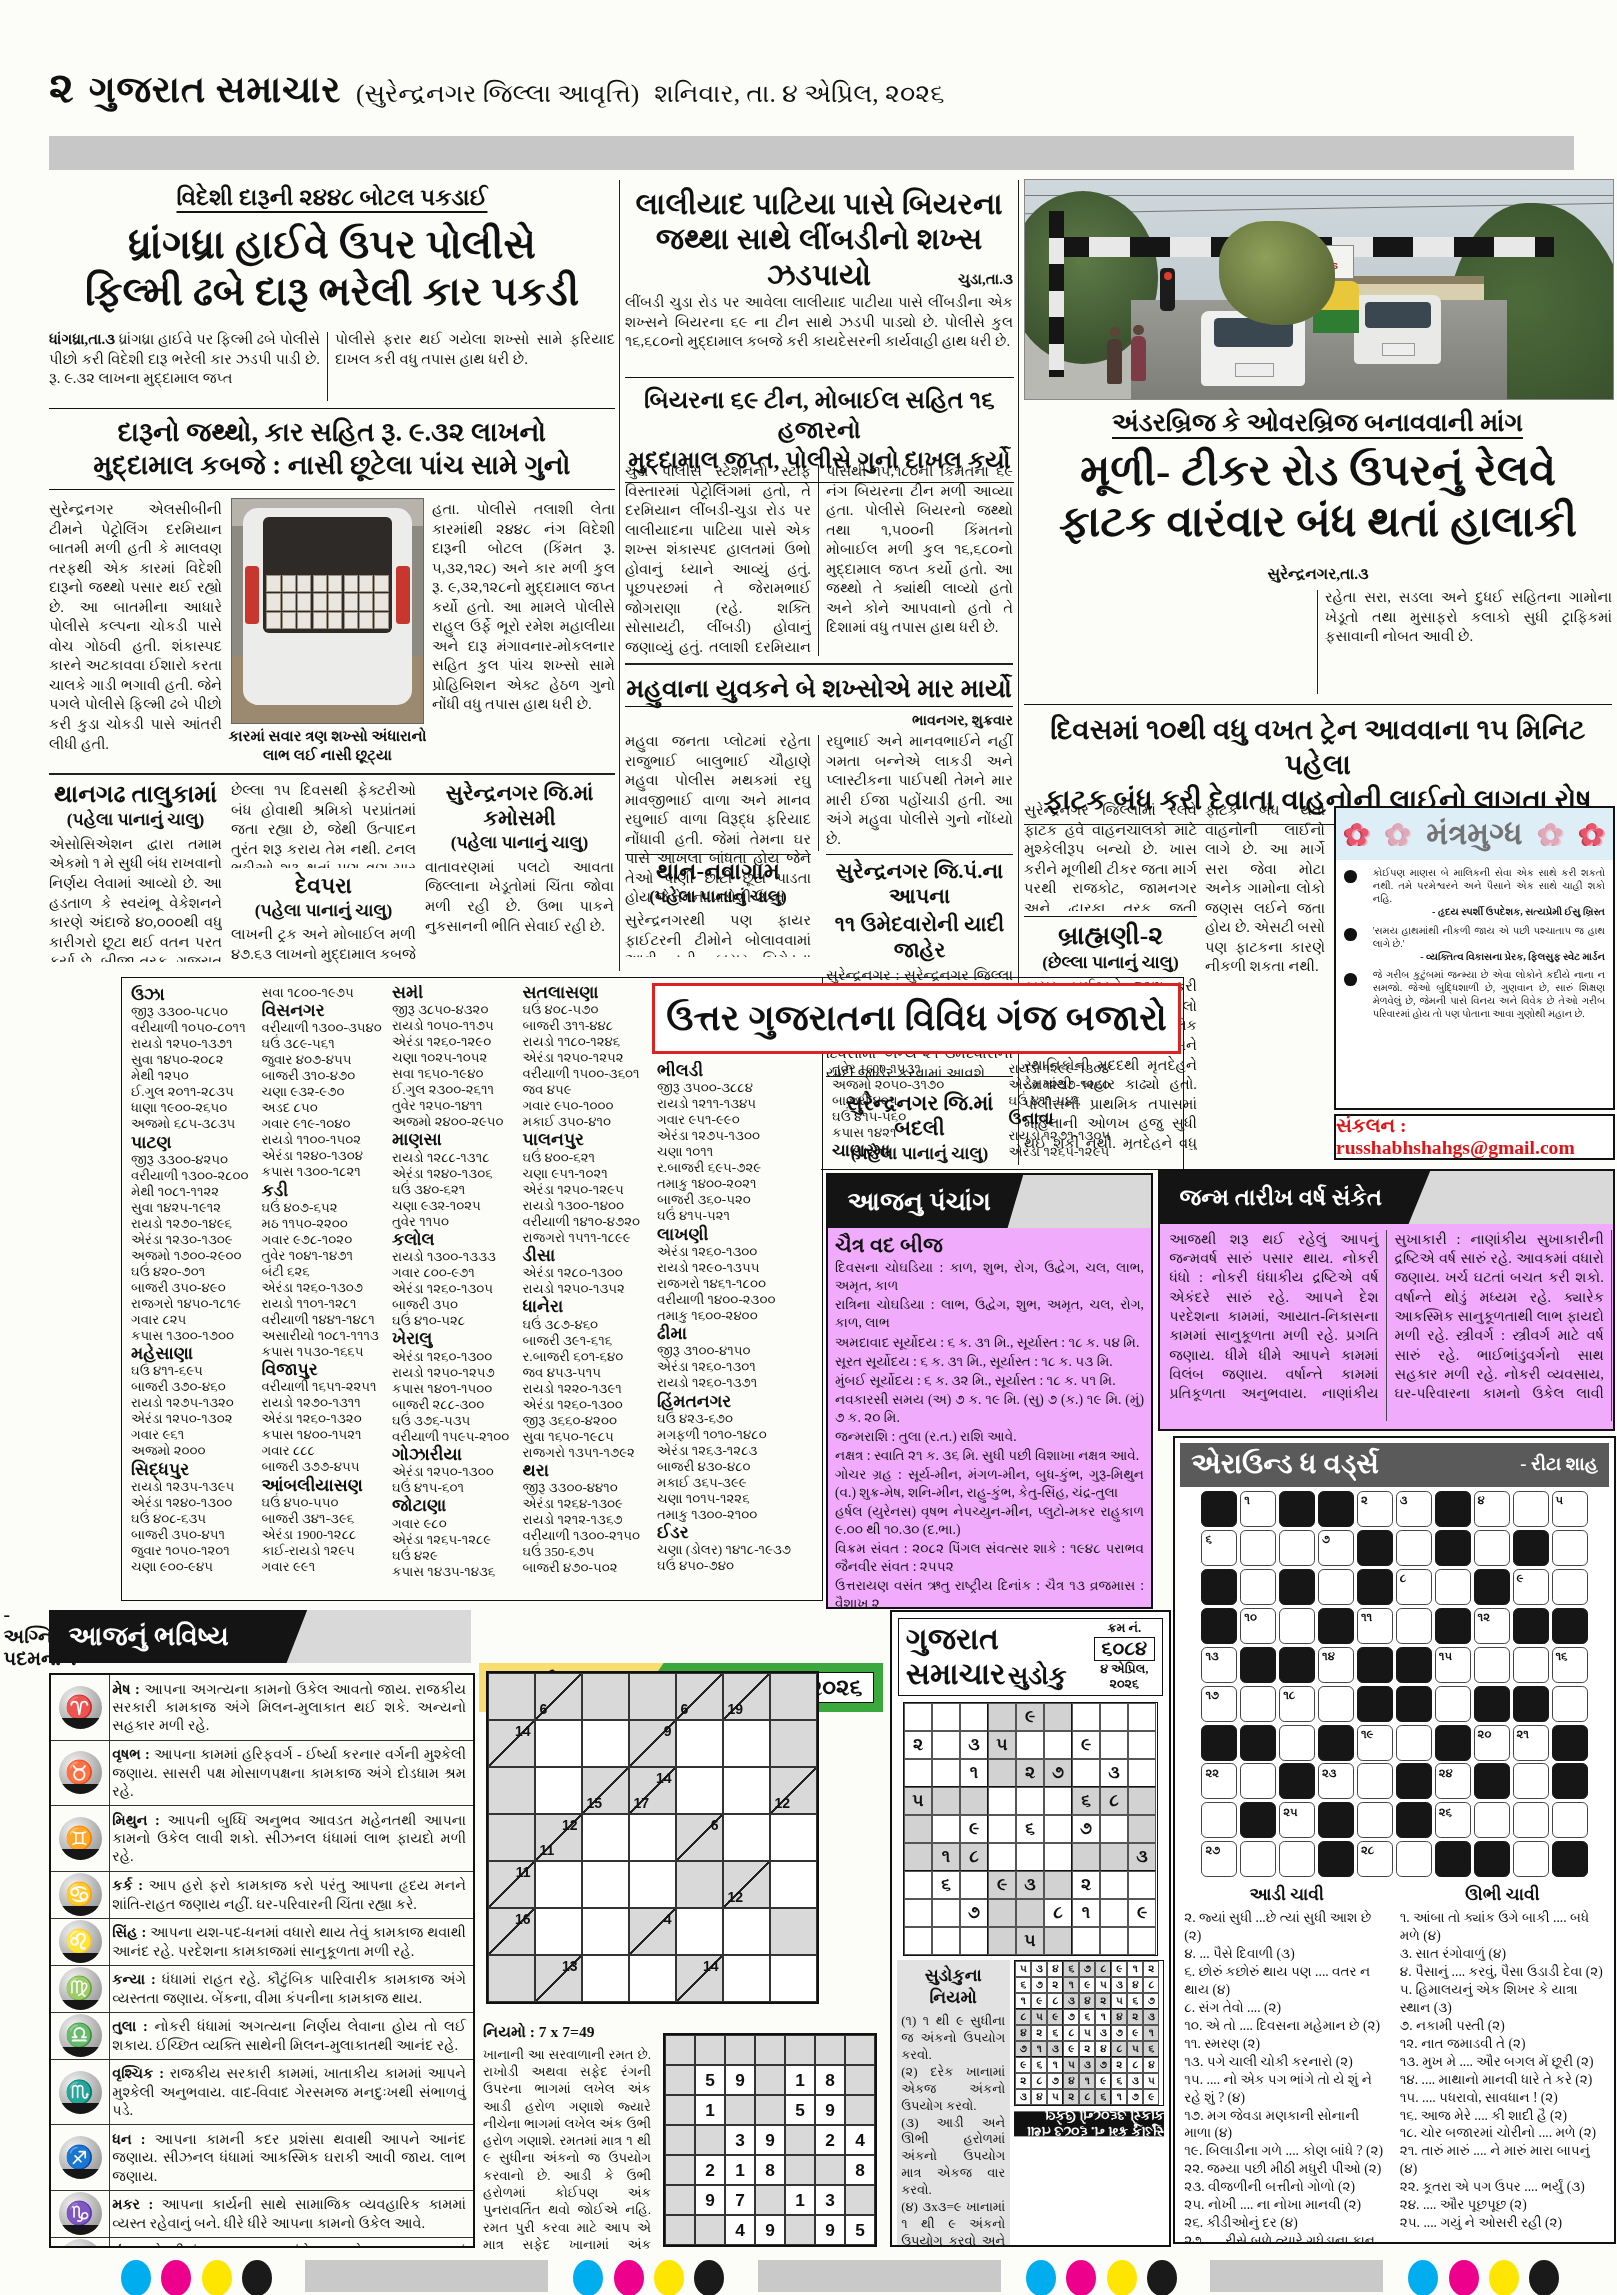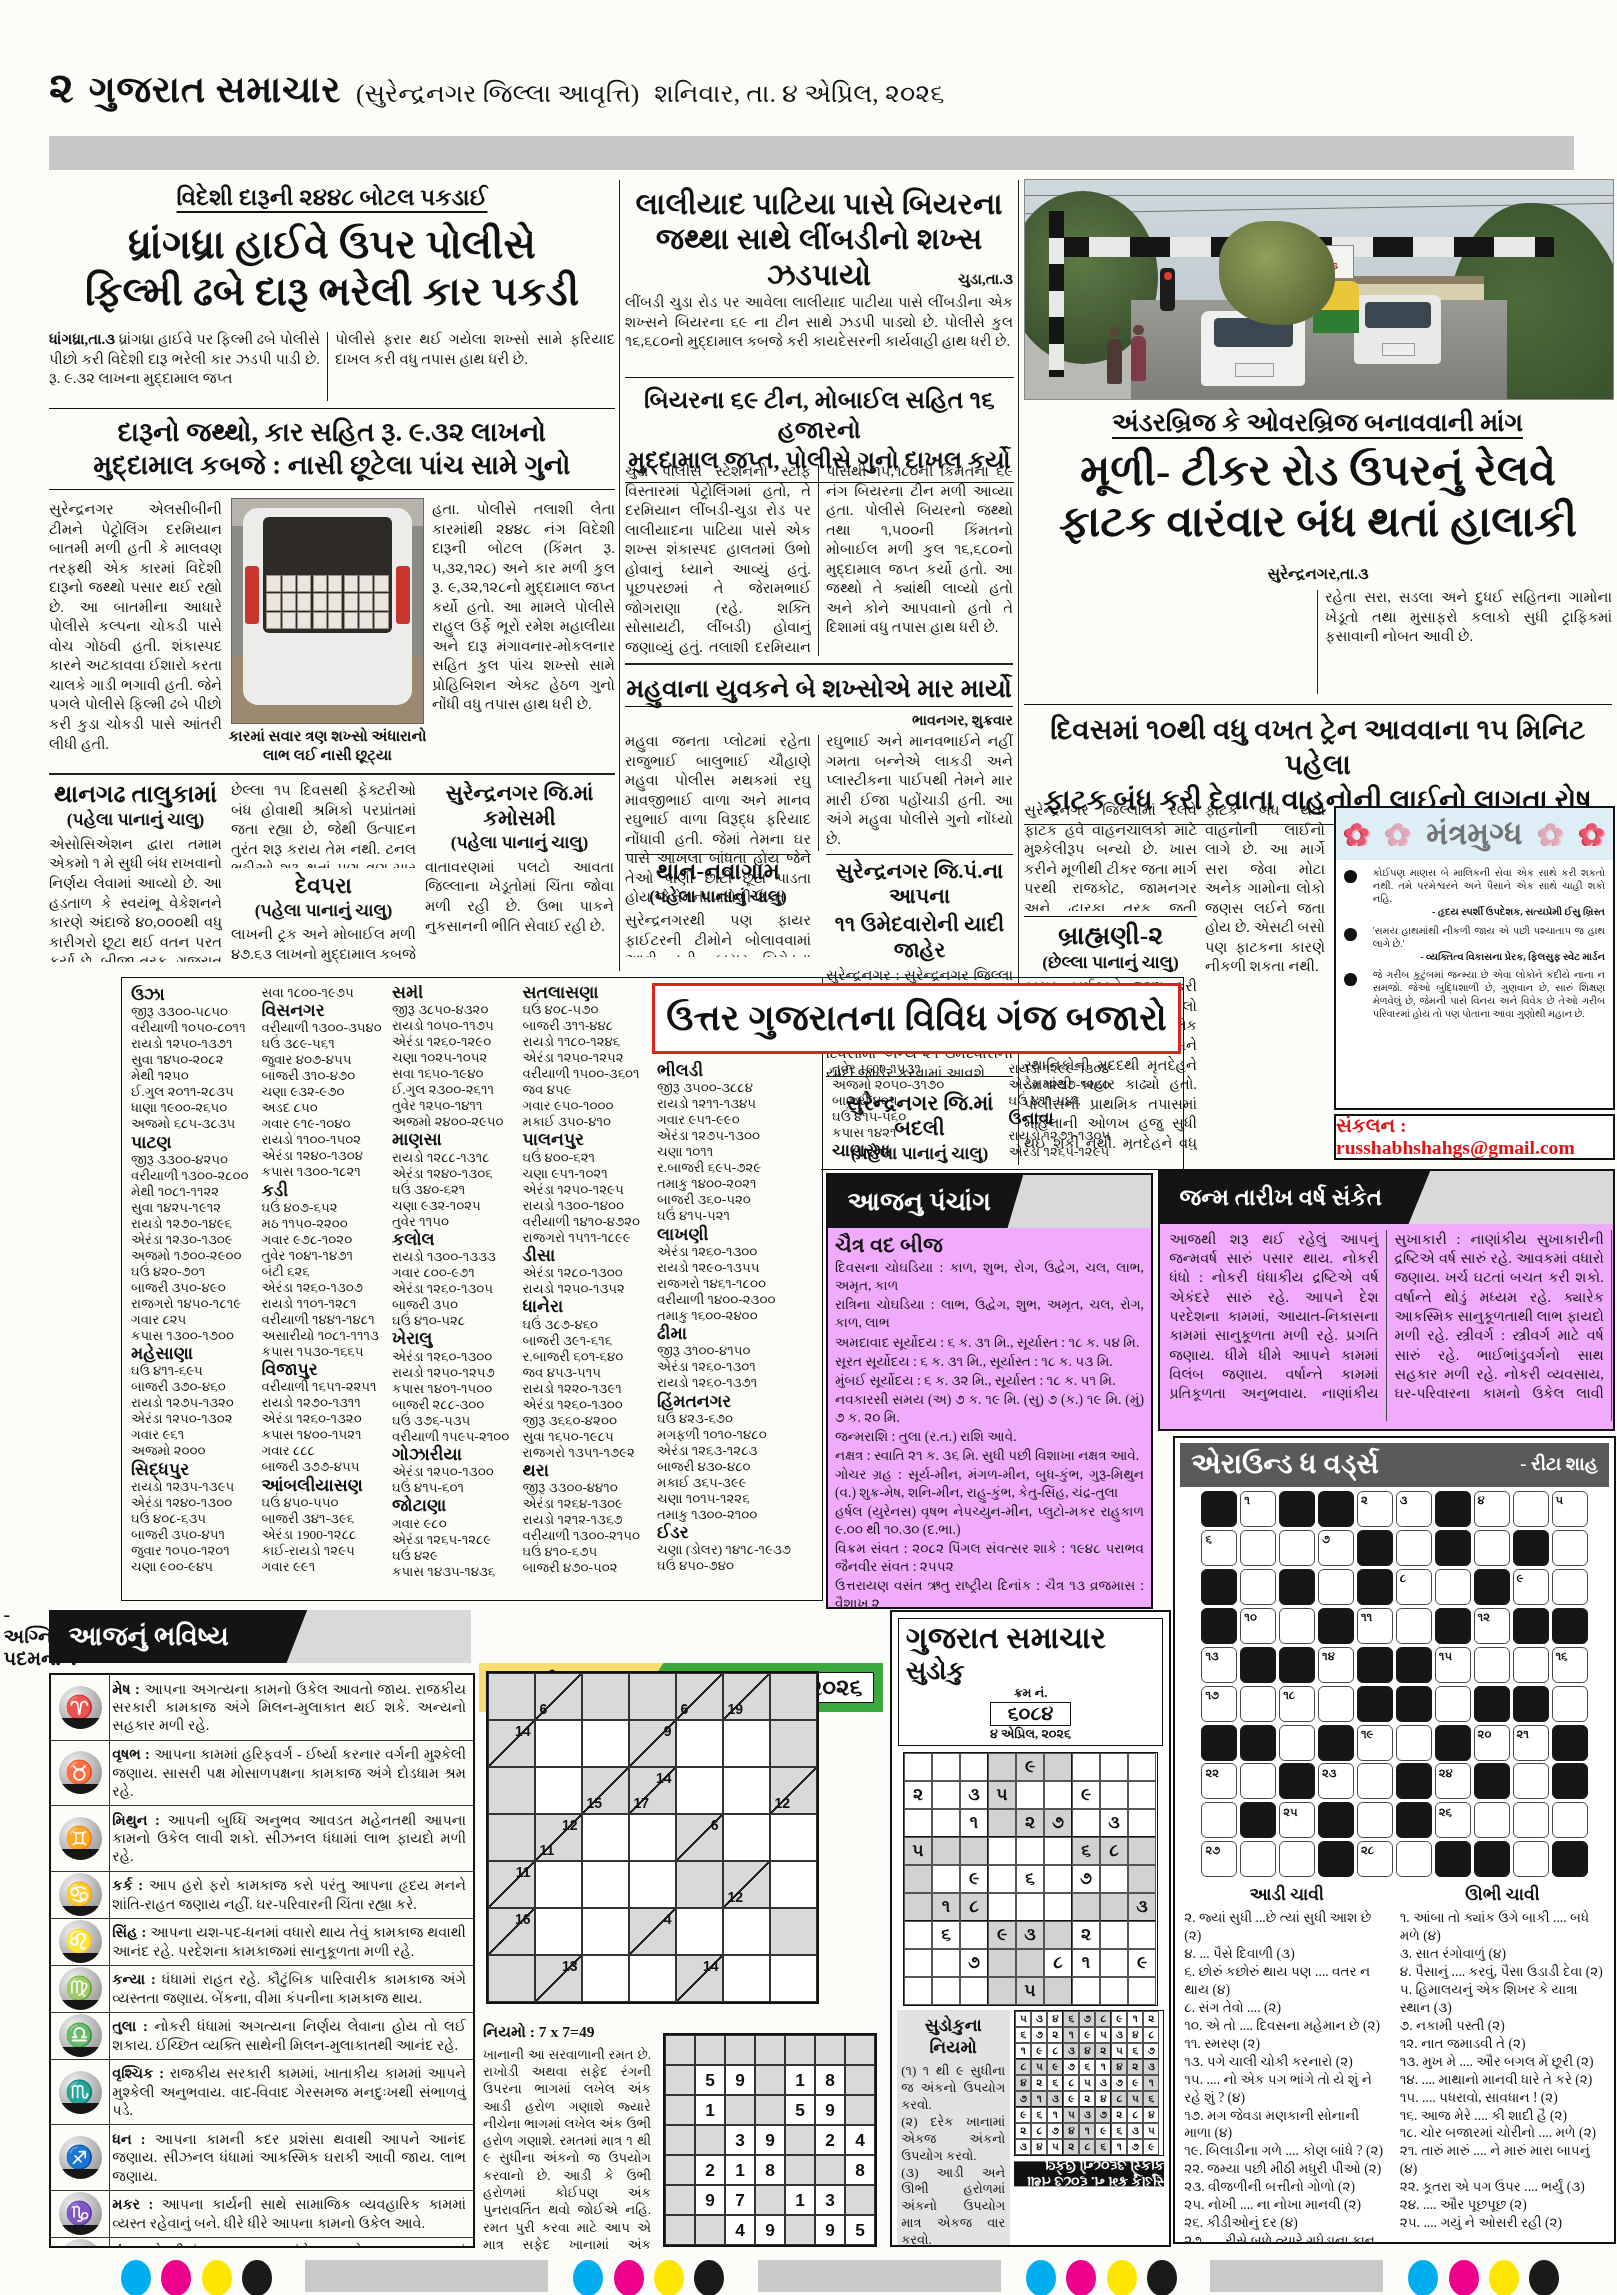--- a/index.html
+++ b/index.html
@@ -96,21 +96,21 @@
   .kcell{border:0.6px solid #333;position:relative;background:#fff;}
   .kclue{background:linear-gradient(to bottom right,#d9d9d9 48.8%,#222 48.8% 51.2%,#d9d9d9 51.2%);}
   .kplain{background:#d9d9d9;}
   .ka{position:absolute;right:3.5px;top:2.3px;font:bold 14px "Liberation Sans",sans-serif;}
   .kd{position:absolute;left:3.5px;bottom:2.3px;font:bold 14px "Liberation Sans",sans-serif;}
   .ksol{position:absolute;inset:0;display:flex;align-items:center;justify-content:center;font:bold 17.3px "Liberation Sans",sans-serif;}
   .krules{font-size:13.3px;line-height:1.3;text-align:justify;}
   .krules h5{font-size:15.6px;margin:0 0 3.5px;}
   
   .sud{border:2.3px solid #111;background:#fff;}
-  .sudHead{display:flex;justify-content:space-between;align-items:center;border:1.7px solid #111;margin:5.8px;padding:2.3px 7px;flex-direction:column;}
+  .sudHead{display:flex;justify-content:space-between;align-items:center;border:1.7px solid #111;margin:5.8px;padding:2.3px 7px;}
   .sudBrand{font-size:30px;font-weight:bold;}
   .sudMeta{text-align:center;font-size:12.7px;font-weight:bold;}
   .sudMeta .no{border:1.2px solid #111;font-size:19.6px;padding:0 7px;margin:1.2px 0;}
   .sgrid{display:grid;border:1.7px solid #111;}
   .scell{border:0.6px solid #555;display:flex;align-items:center;justify-content:center;background:#fff;}
   .scell.g{background:#d2d2d2;}
   .scell.r3{border-right:1.7px solid #111;} .scell.b3{border-bottom:1.7px solid #111;}
   .srules{background:#e2e2e2;font-size:13px;line-height:1.3;padding:4.6px;text-align:justify;}
   .srules h5{font-size:17.3px;margin:0 0 3.5px;text-align:center;}
   .invStrip{background:#111;color:#fff;font-size:14px;font-weight:bold;display:flex;align-items:center;justify-content:center;transform:rotate(180deg);}
@@ -466,21 +466,21 @@
       <div>રાયડો ૧૨૨૦-૧૩૯૧</div>
       <div>એરંડા ૧૨૬૦-૧૩૦૦</div>
       <div>જીરૂ ૩૬૬૦-૪૨૦૦</div>
       <div>સુવા ૧૬૫૦-૧૯૮૫</div>
       <div>રાજગરો ૧૩૫૧-૧૭૯૨</div>
       <h4>થરા</h4>
       <div>જીરૂ ૩૩૦૦-૪૪૧૦</div>
       <div>એરંડા ૧૨૬૪-૧૩૦૯</div>
       <div>રાયડો ૧૨૧૨-૧૩૬૭</div>
       <div>વરીયાળી ૧૩૦૦-૨૧૫૦</div>
-      <div>ઘઉં ૪૧૦-૬૭૫</div>
+      <div>ઘઉં 350-૬૭૫</div>
       <div>બાજરી ૪૭૦-૫૦૨</div>
     </div>
   <div id="markets-mid" class="abs mktcols" style="left:657px;top:1061px;width:159px;height:531px;column-count:1;">
       <h4>ભીલડી</h4>
       <div>જીરૂ ૩૫૦૦-૩૮૮૪</div>
       <div>રાયડો ૧૨૧૧-૧૩૪૫</div>
       <div>ગવાર ૯૫૧-૯૯૦</div>
       <div>એરંડા ૧૨૭૫-૧૩૦૦</div>
       <div>ચણા ૧૦૧૧</div>
       <div>ર.બાજરી ૬૯૫-૭૨૯</div>

